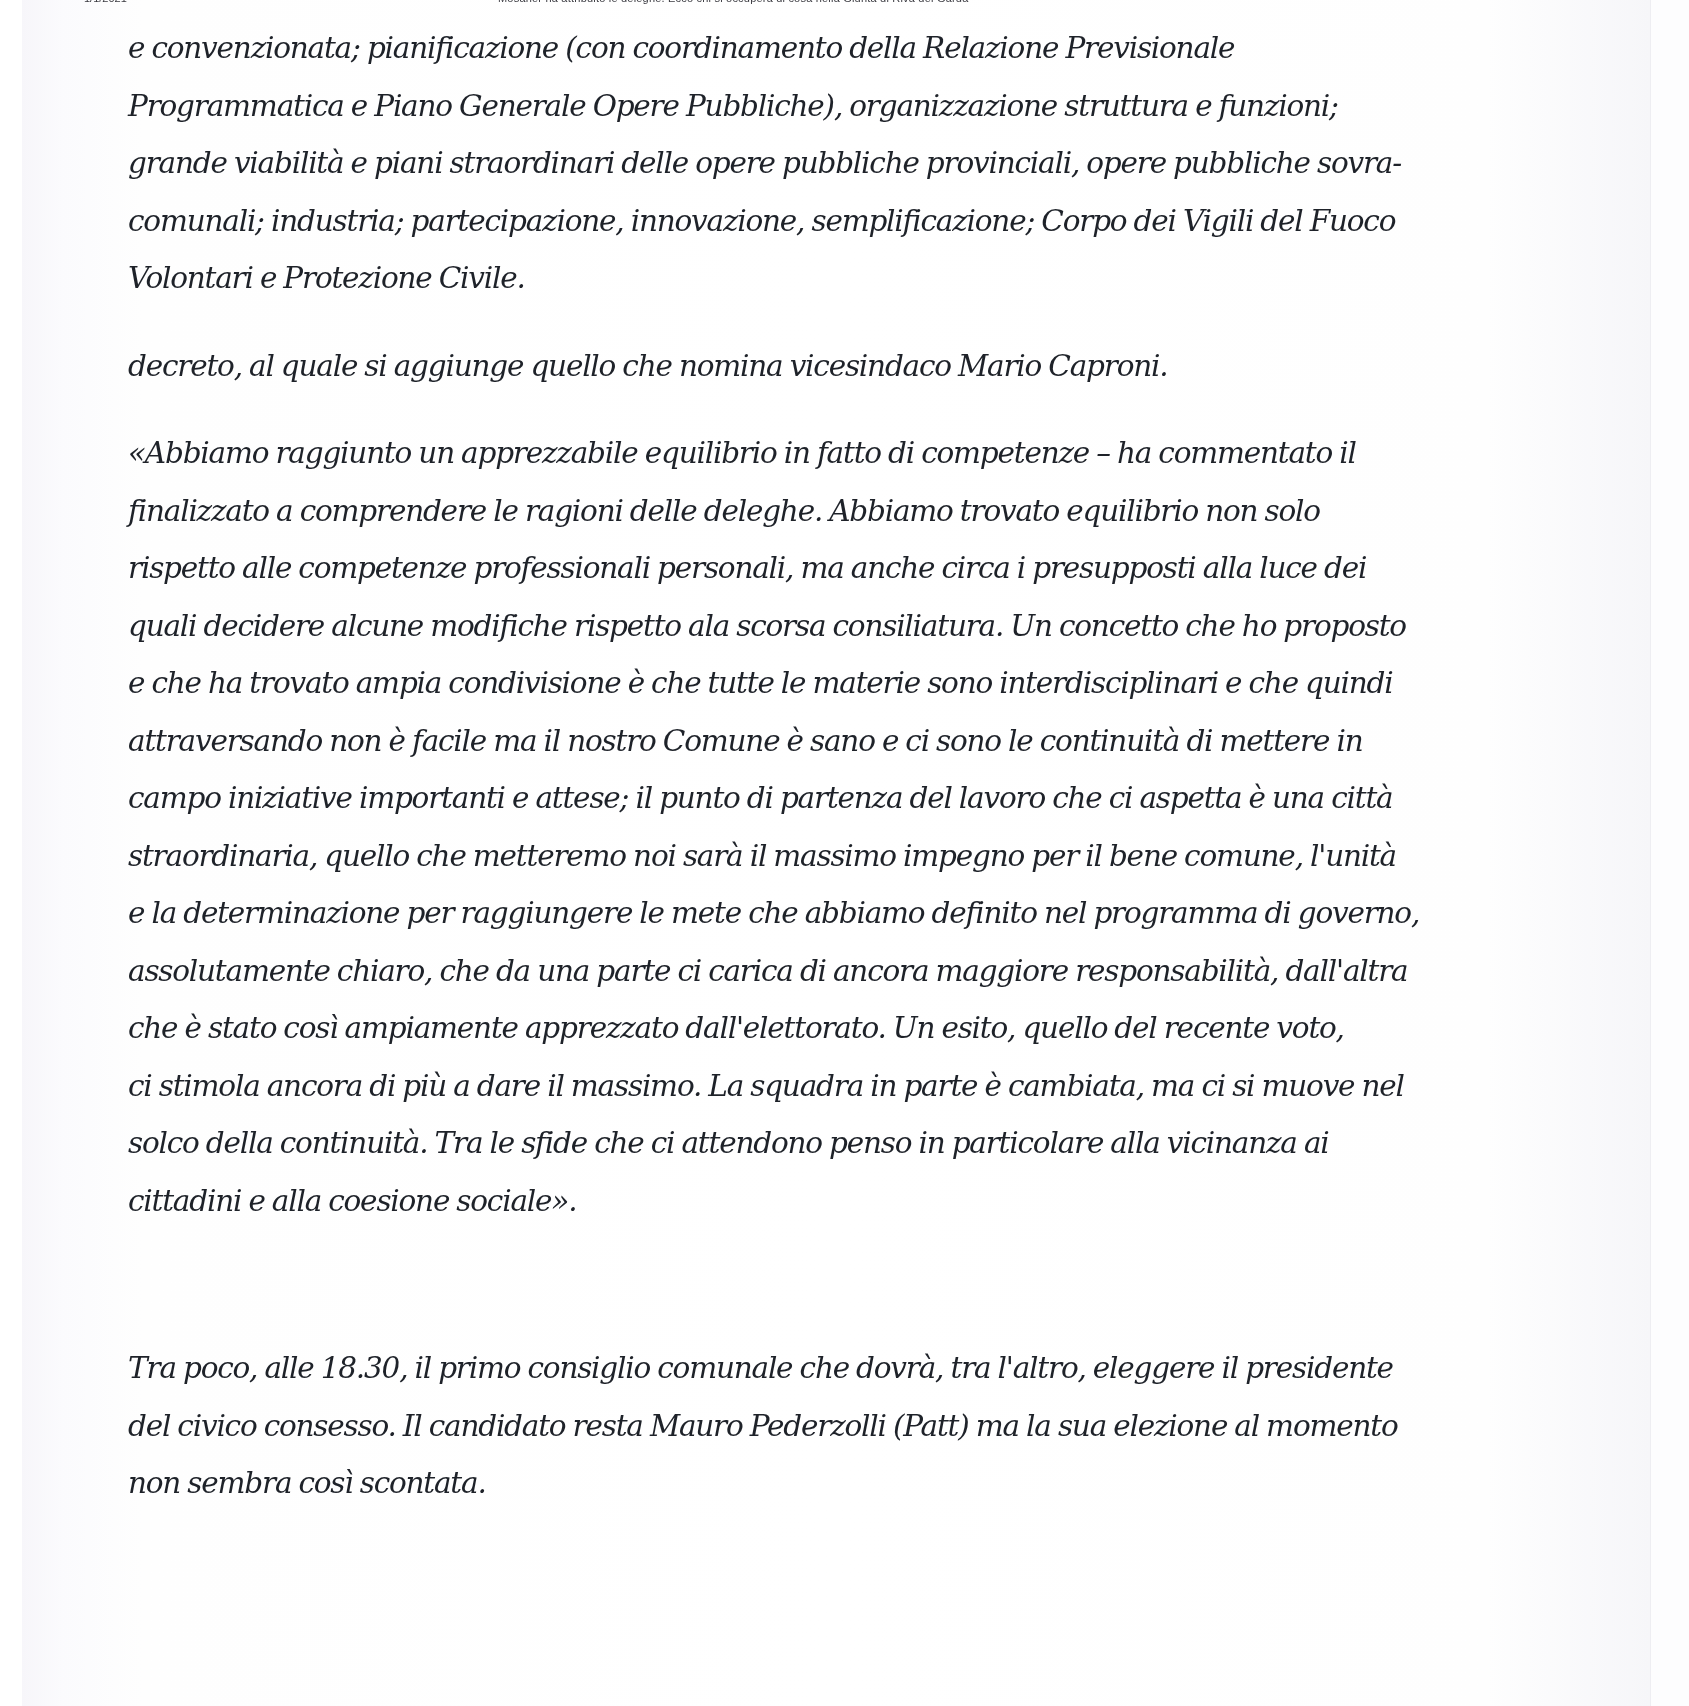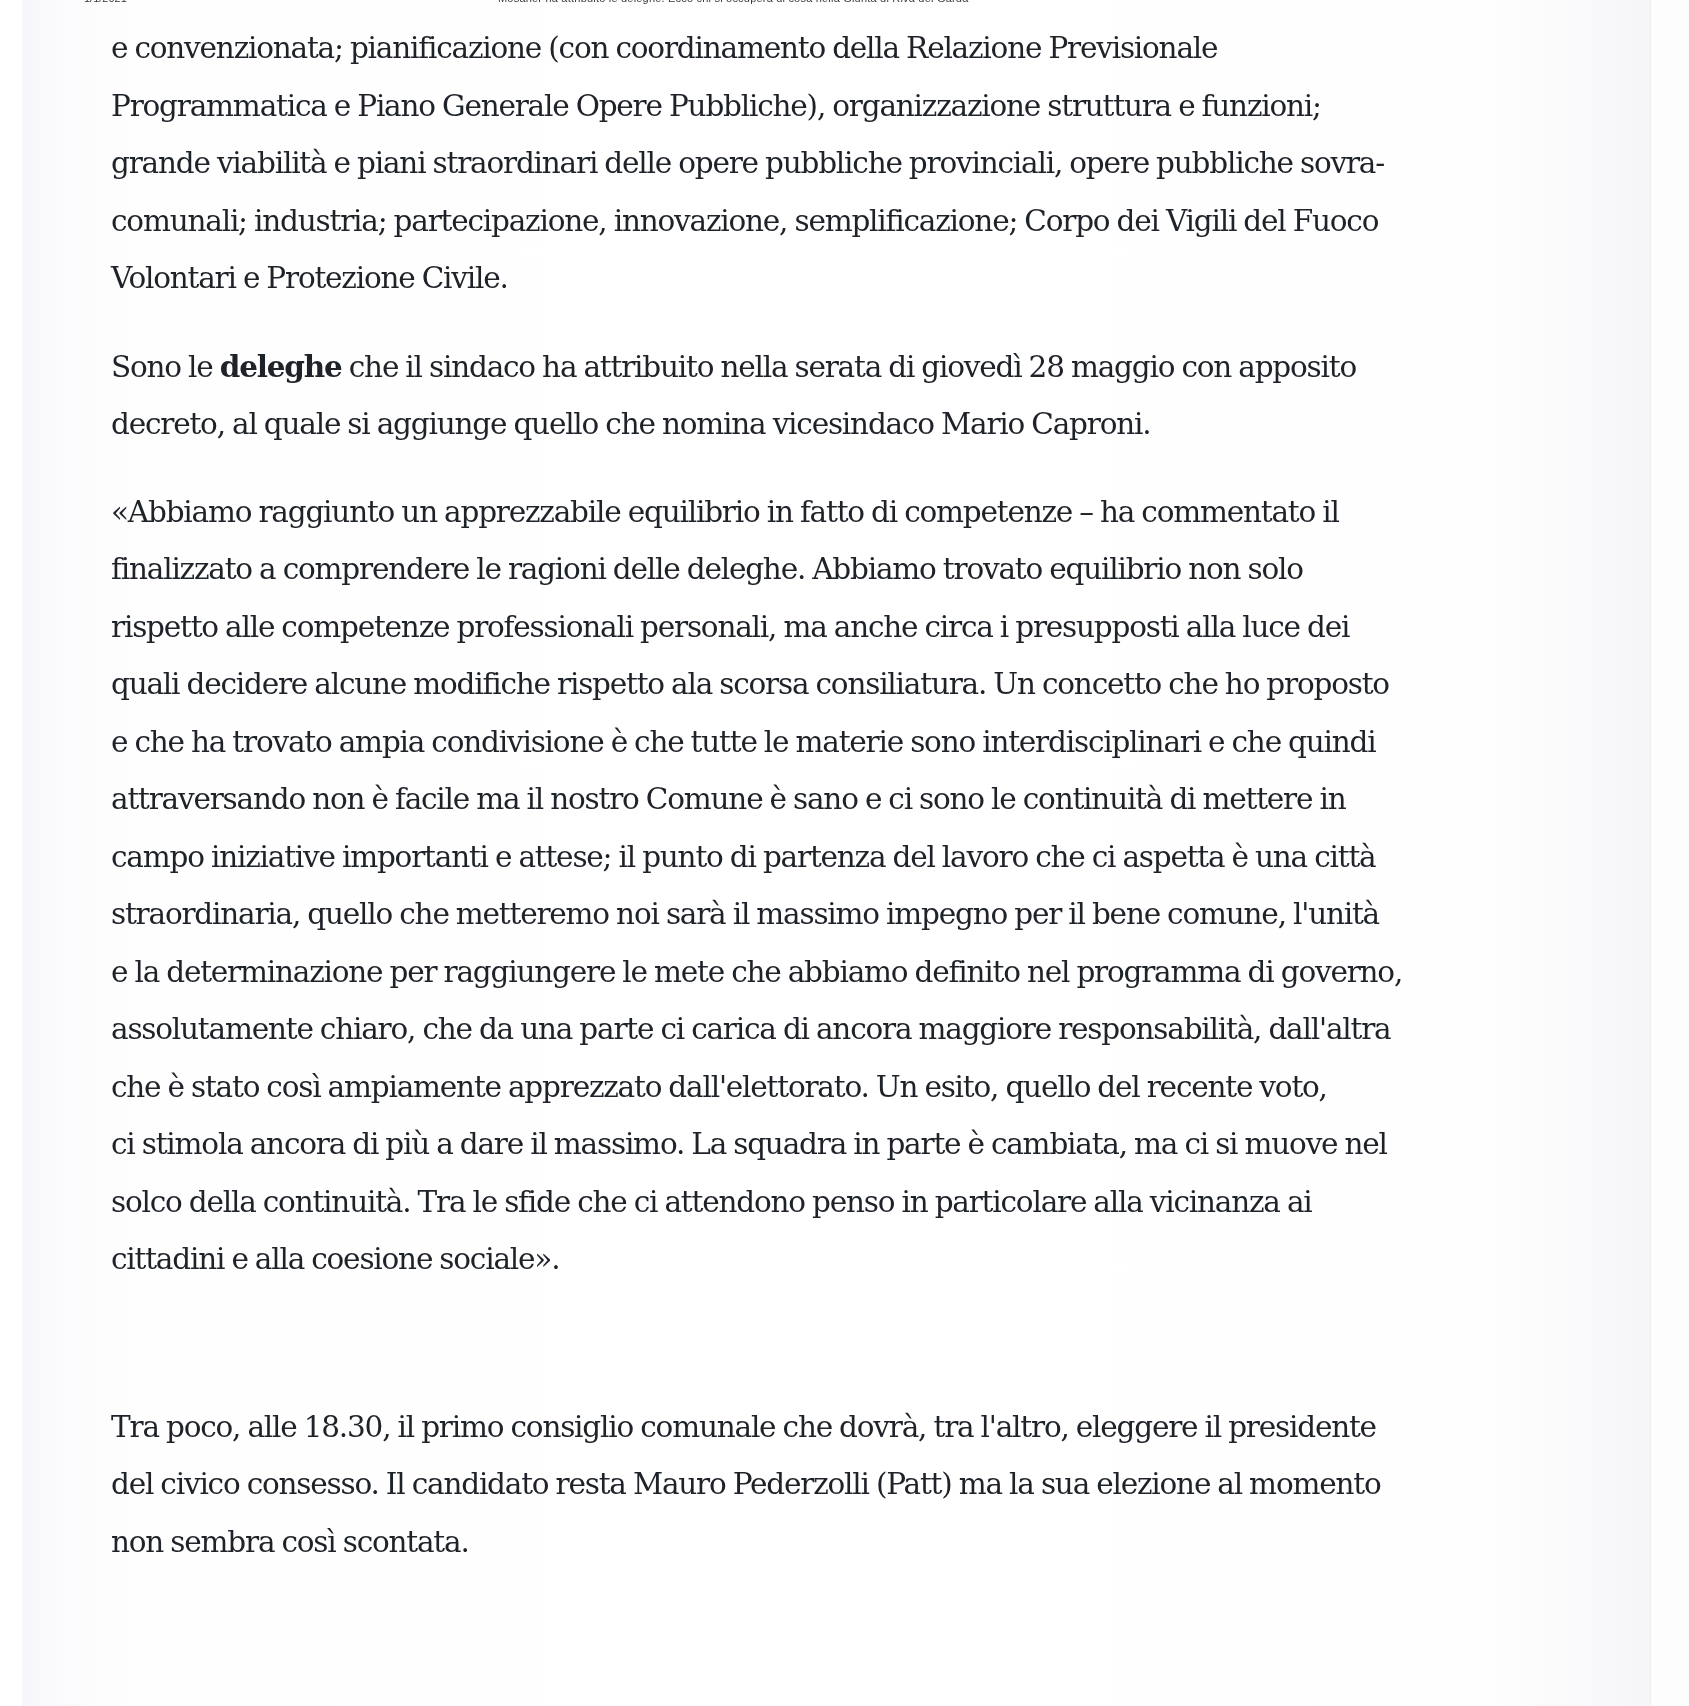--- a/index.html
+++ b/index.html
@@ -49,23 +49,24 @@
       top: 0;
     }
     .print-header .hdr-title {
       position: absolute;
       left: 498px;
       top: 0;
       letter-spacing: 0.2px;
     }
     .article {
       position: absolute;
-      left: 111px;
+      left: 128px;
       top: 20px;
       width: 1440px;
+      font-style: italic;
     }
     .article p {
       margin: 0;
       font-size: 29.5px;
       line-height: 57.5px;
       letter-spacing: -1.2px;
       word-spacing: -1px;
     }
     .article p.para-1 { margin-bottom: 30px; }
     .article p.para-2 { margin-bottom: 30px; }
@@ -88,21 +89,20 @@
 
   <p class="para-1">
     <span class="line">e convenzionata; pianificazione (con coordinamento della Relazione Previsionale</span>
     <span class="line">Programmatica e Piano Generale Opere Pubbliche), organizzazione struttura e funzioni;</span>
     <span class="line">grande viabilità e piani straordinari delle opere pubbliche provinciali, opere pubbliche sovra-</span>
     <span class="line">comunali; industria; partecipazione, innovazione, semplificazione; Corpo dei Vigili del Fuoco</span>
     <span class="line">Volontari e Protezione Civile.</span>
   </p>
 
   <p class="para-2">
-    <span class="line"><span>Sono le </span><strong>deleghe</strong><span> che il sindaco ha attribuito nella serata di giovedì 28 maggio con apposito</span></span>
     <span class="line">decreto, al quale si aggiunge quello che nomina vicesindaco Mario Caproni.</span>
   </p>
 
   <p class="para-3">
     <span class="line">«Abbiamo raggiunto un apprezzabile equilibrio in fatto di competenze – ha commentato il</span>
     <span class="line">finalizzato a comprendere le ragioni delle deleghe. Abbiamo trovato equilibrio non solo</span>
     <span class="line">rispetto alle competenze professionali personali, ma anche circa i presupposti alla luce dei</span>
     <span class="line">quali decidere alcune modifiche rispetto ala scorsa consiliatura. Un concetto che ho proposto</span>
     <span class="line">e che ha trovato ampia condivisione è che tutte le materie sono interdisciplinari e che quindi</span>
     <span class="line">attraversando non è facile ma il nostro Comune è sano e ci sono le continuità di mettere in</span>

